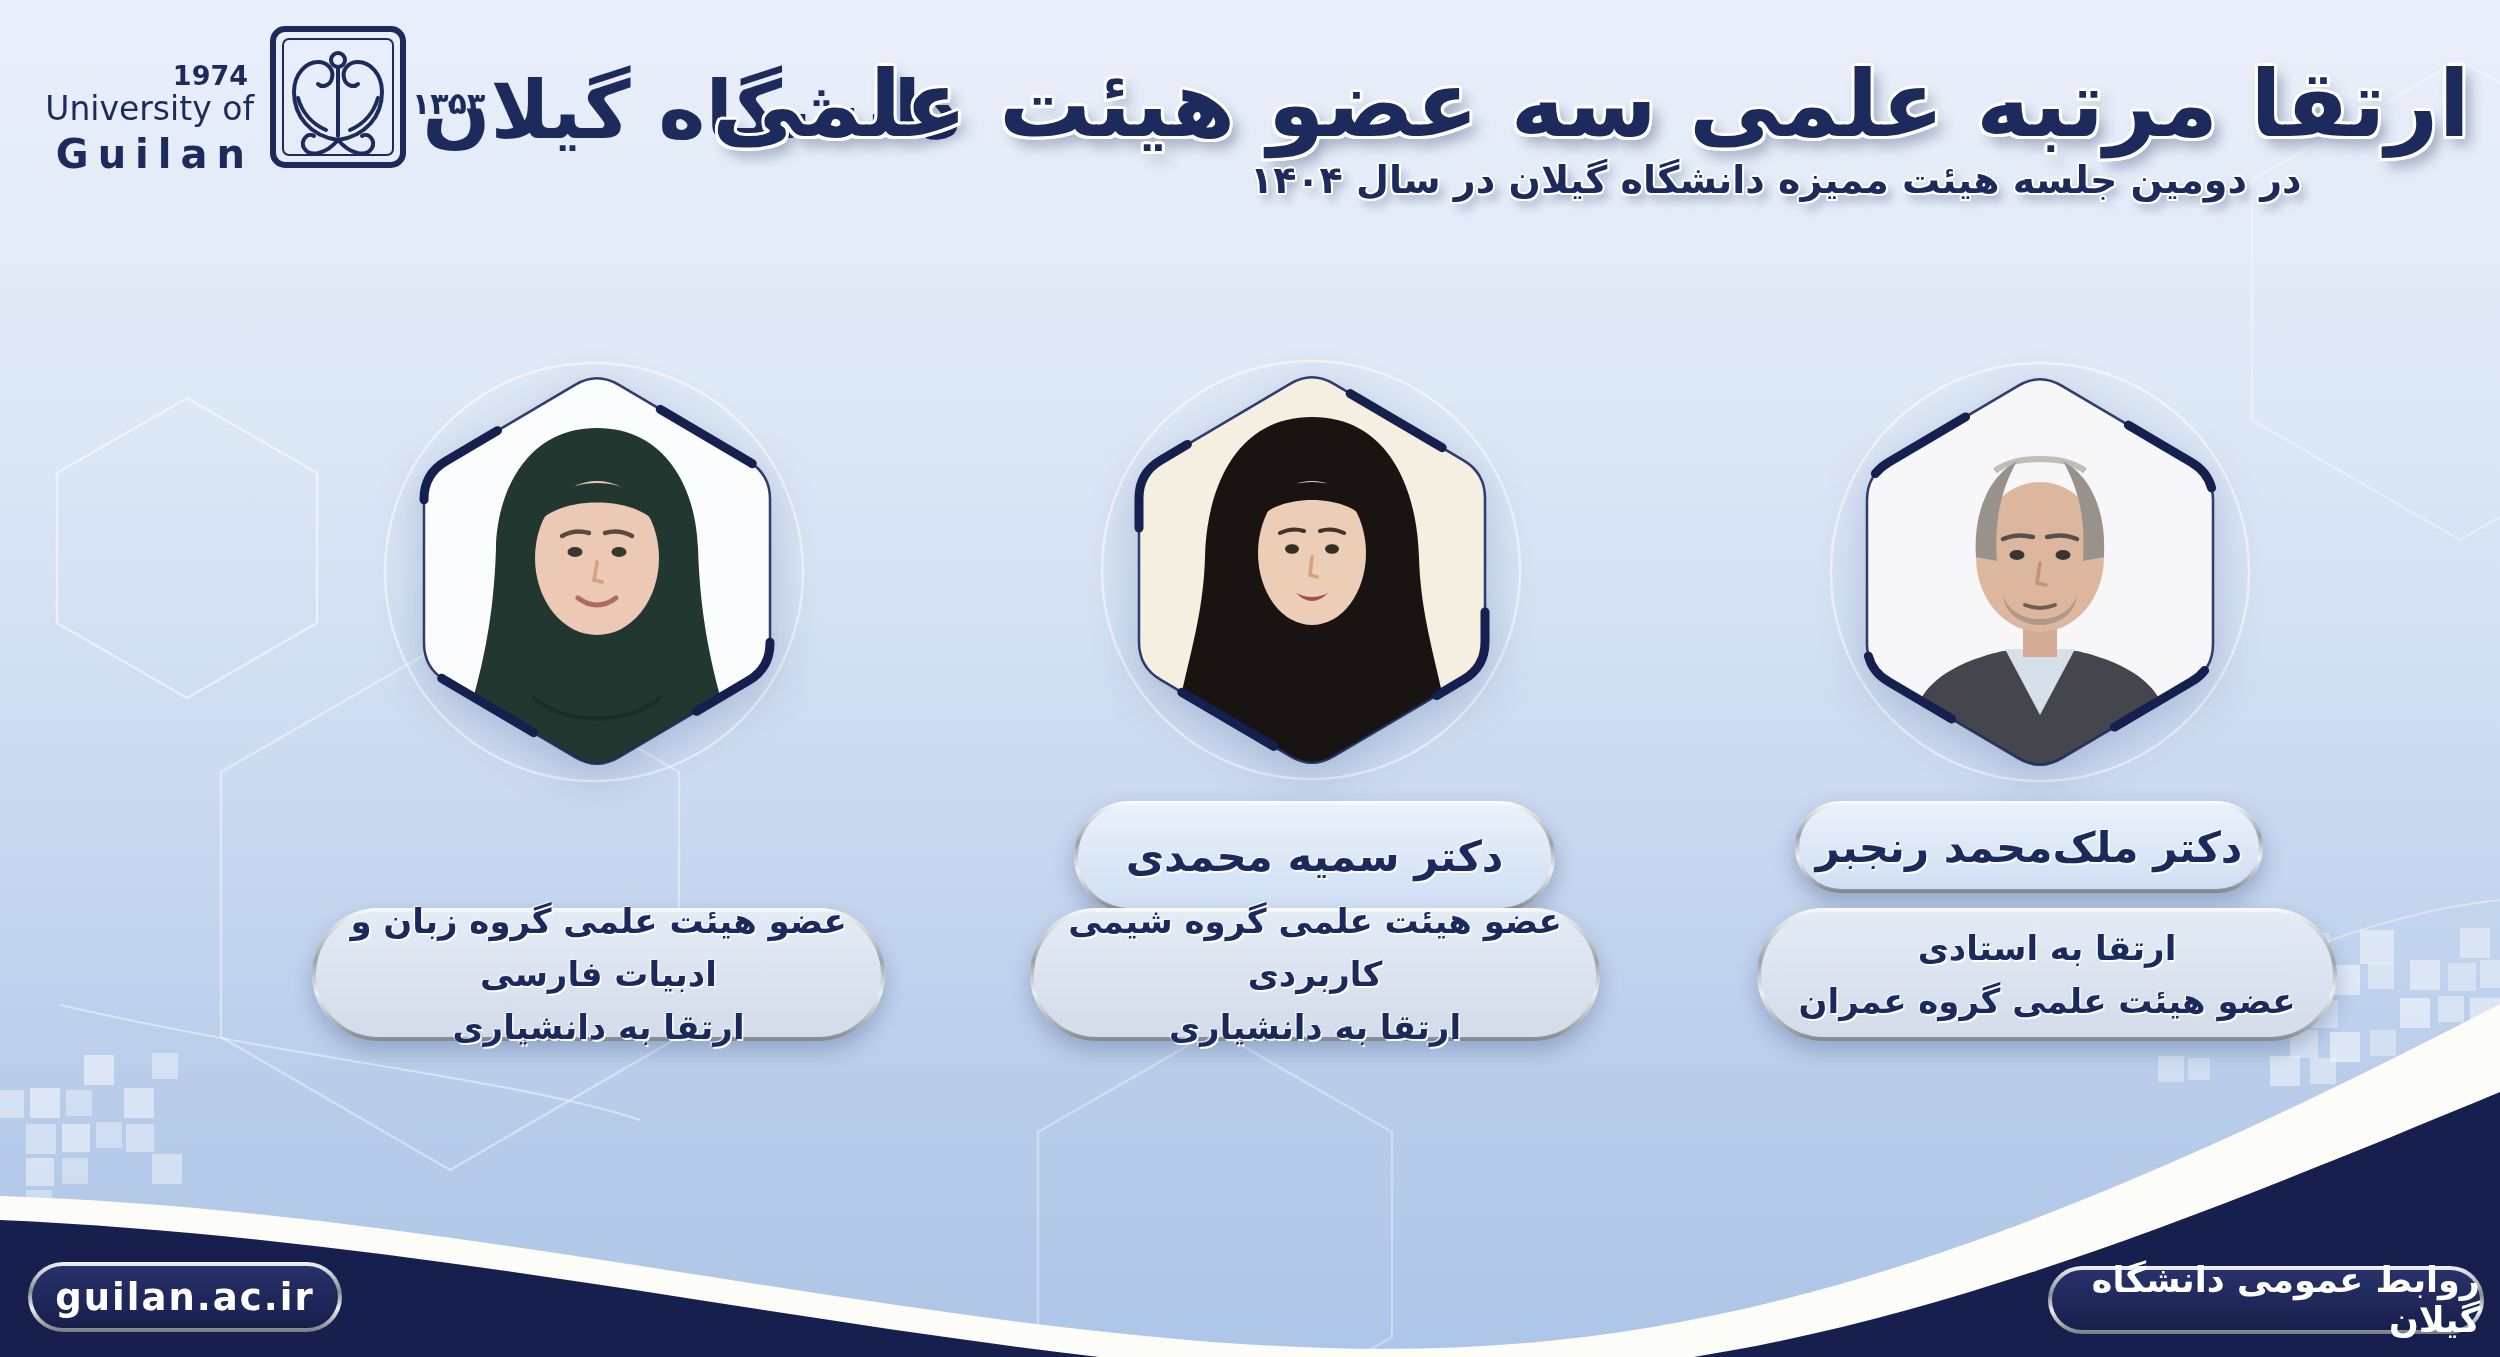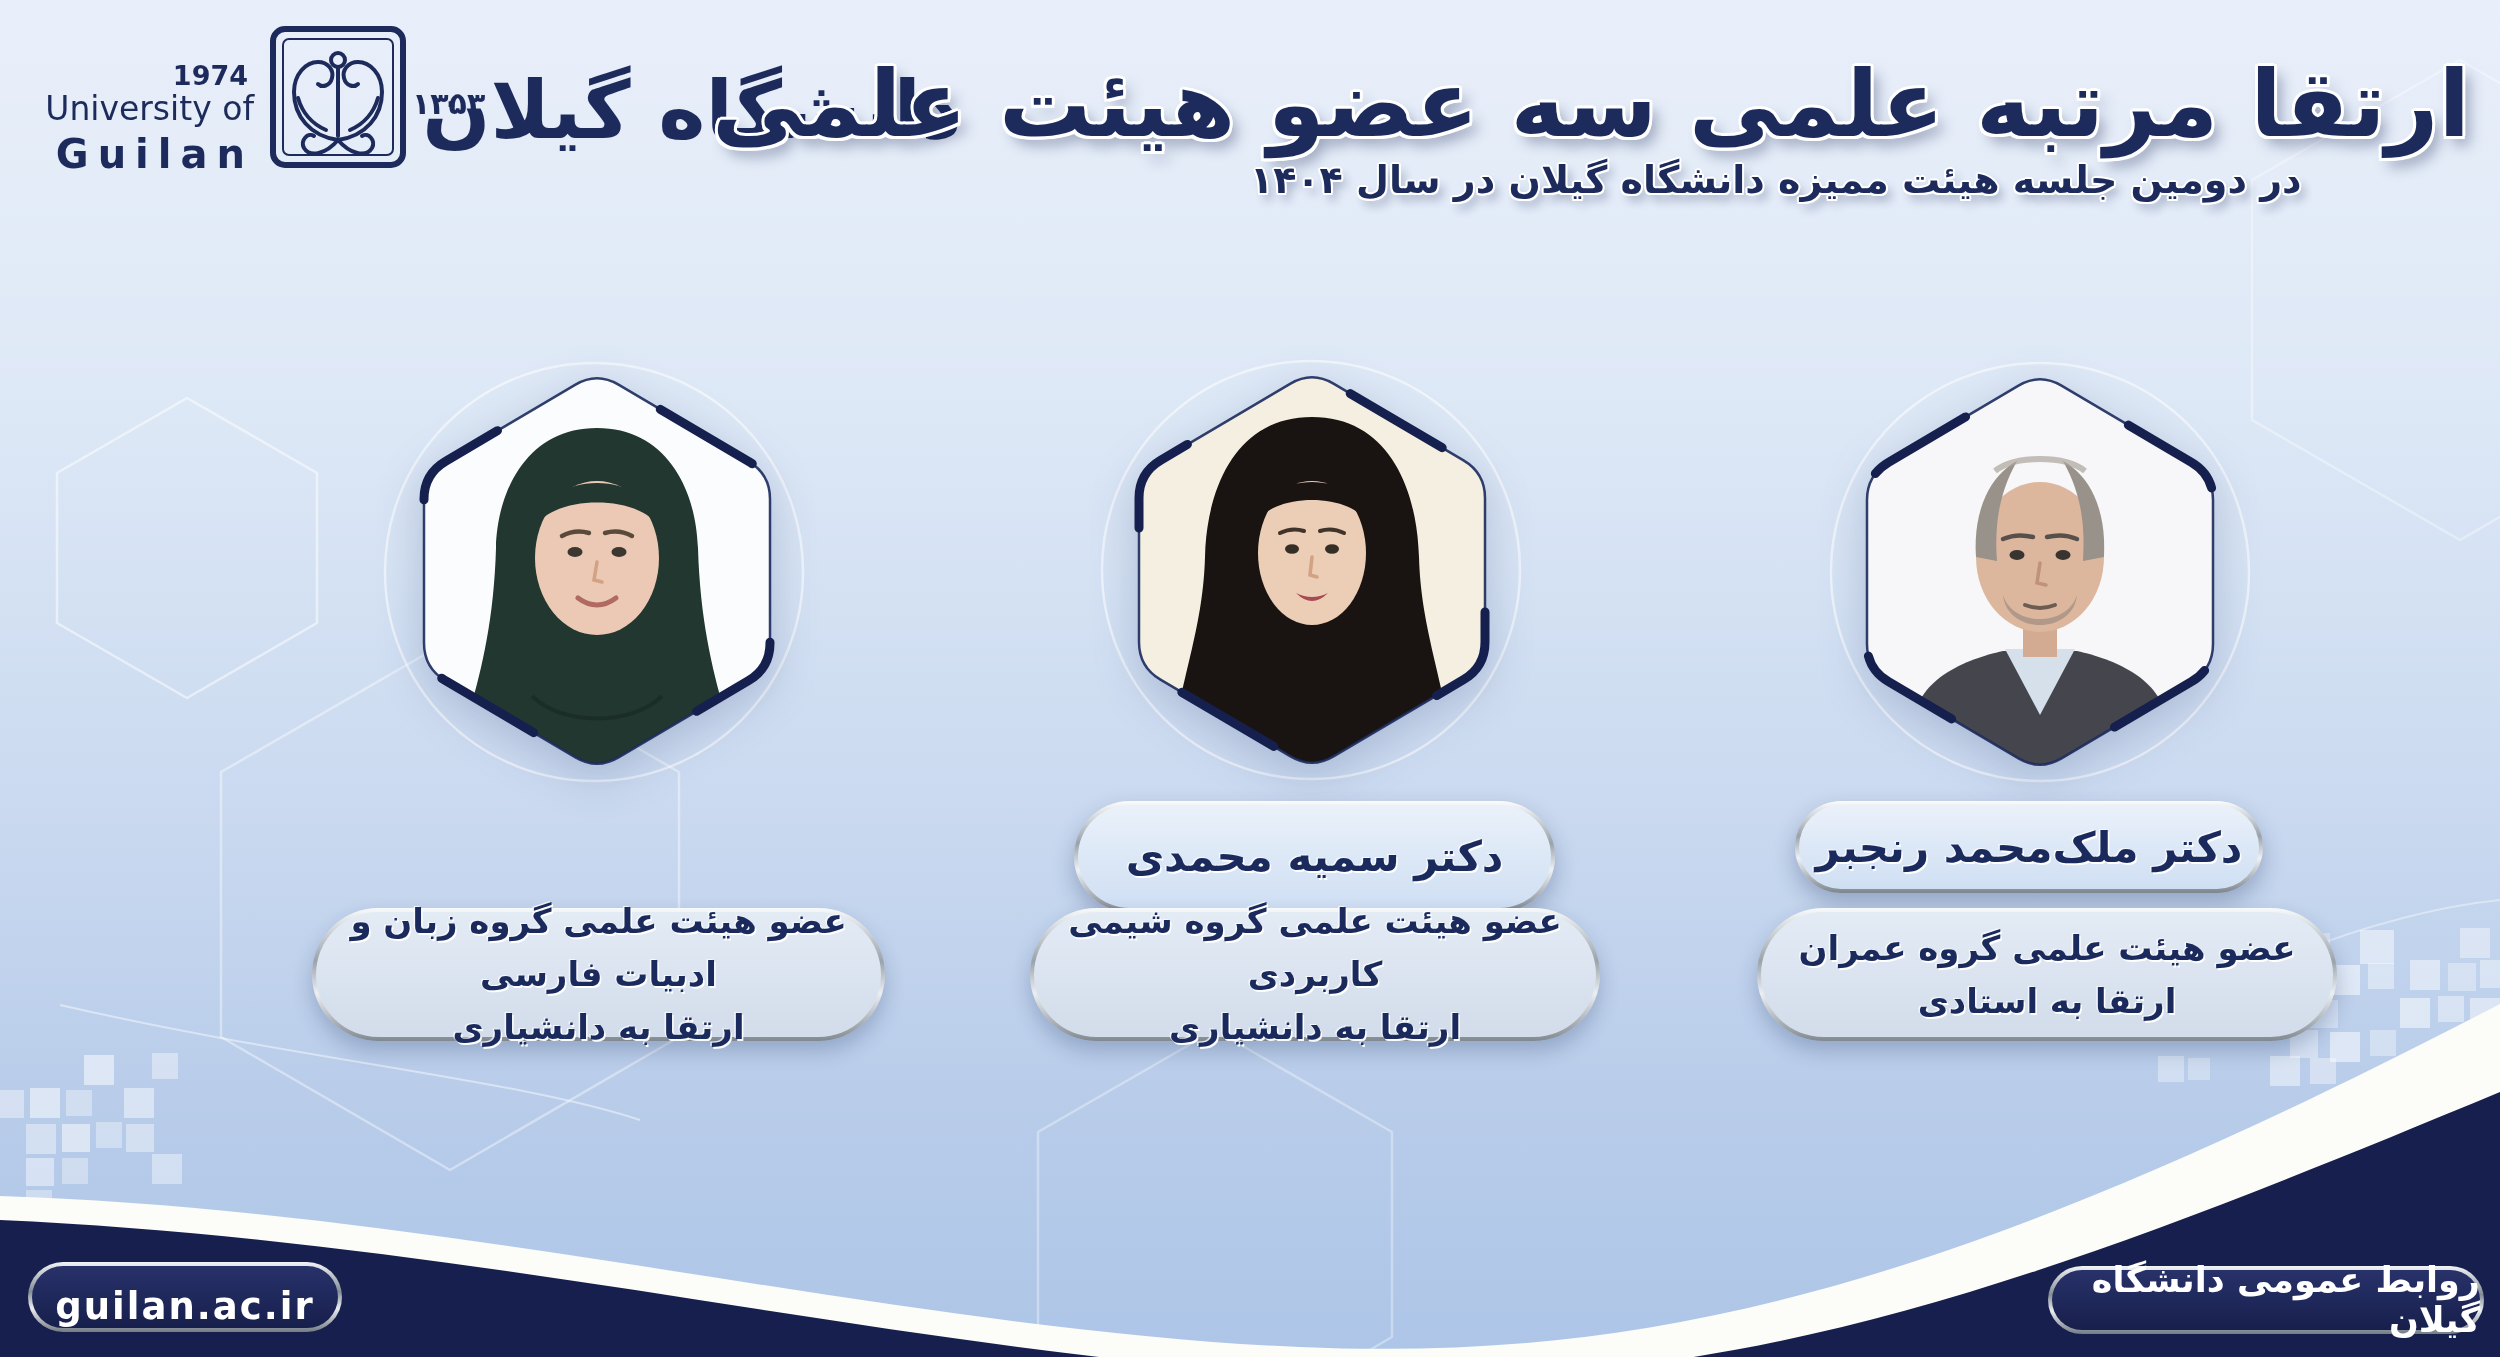--- a/index.html
+++ b/index.html
@@ -48,21 +48,21 @@
   .name{font-size:42px;font-weight:bold;white-space:nowrap;}
   .desc{flex-direction:column;font-size:34px;font-weight:bold;line-height:1.55;}
 
   
   .pill-dark{border:4px solid transparent;border-radius:44px;
     background:linear-gradient(180deg,#28326a,#171f4c) padding-box,
       linear-gradient(180deg,#f2f4f6 0%,#848d95 42%,#eaedf0 66%,#747c84 100%) border-box;
     display:flex;align-items:center;justify-content:center;color:#fff;font-weight:bold;
     text-decoration:none;}
   .site{position:absolute;left:28px;top:1262px;width:314px;height:70px;z-index:6;
-    font-size:37px;letter-spacing:2px;align-items:flex-end;}
+    font-size:37px;letter-spacing:2px;}
   .credit{position:absolute;left:2048px;top:1266px;width:436px;height:68px;z-index:6;
     font-size:35px;}
 </style>
 </head>
 <body>
 
 <div class="canvas">
 
   <svg class="decor" viewBox="0 0 2500 1357">
     <g fill="none" stroke="#ffffff" stroke-linejoin="round">
@@ -238,22 +238,22 @@
       <path d="M148,228 C158,260 212,260 222,228 C218,268 152,268 148,228 Z" fill="#8d8276" opacity=".55"></path>
       <path d="M170,238 Q185,244 200,238" fill="none" stroke="#6c5d52" stroke-width="4" stroke-linecap="round"></path>
     </g>
     <path d="M206.5,18.7 L336.5,95.3 Q358,108 358,133 L358,277 Q358,302 336.5,314.7 L206.5,391.3 Q185,404 163.5,391.3 L33.5,314.7 Q12,302 12,277 L12,133 Q12,108 33.5,95.3 L163.5,18.7 Q185,6 206.5,18.7 Z" fill="none" stroke="#1b2a5c" stroke-width="2.5" opacity=".9" pathLength="600"></path>
     <path d="M206.5,18.7 L336.5,95.3 Q358,108 358,133 L358,277 Q358,302 336.5,314.7 L206.5,391.3 Q185,404 163.5,391.3 L33.5,314.7 Q12,302 12,277 L12,133 Q12,108 33.5,95.3 L163.5,18.7 Q185,6 206.5,18.7 Z" fill="none" stroke="#16204e" stroke-width="9" stroke-linecap="round" pathLength="600" stroke-dasharray="55 95" stroke-dashoffset="-40"></path>
   </svg>
   <div class="badge name pill-light" dir="rtl" style="left:1795px;top:801px;width:468px;height:92px;">
     <span>دکتر ملک‌محمد رنجبر</span>
   </div>
   <div class="badge desc pill-desc" dir="rtl" style="left:1757px;top:908px;width:580px;height:133px;">
+    <div>ارتقا به استادی</div>
     <div>عضو هیئت علمی گروه عمران</div>
-    <div>ارتقا به استادی</div>
   </div>
 
   <svg class="waves" viewBox="0 0 2500 1357" preserveAspectRatio="none">
     <path d="M0,1196 C450,1210 900,1330 1300,1347 C1650,1362 1950,1290 2500,1004 L2500,1357 L0,1357 Z" fill="#fcfcf8"></path>
     <path d="M0,1220 C450,1240 850,1340 1250,1372 C1700,1408 2000,1300 2500,1092 L2500,1357 L0,1357 Z" fill="#161f4e"></path>
   </svg>
 
   <a class="site pill-dark" href="#" dir="ltr">
     <span>guilan.ac.ir</span>
   </a>

